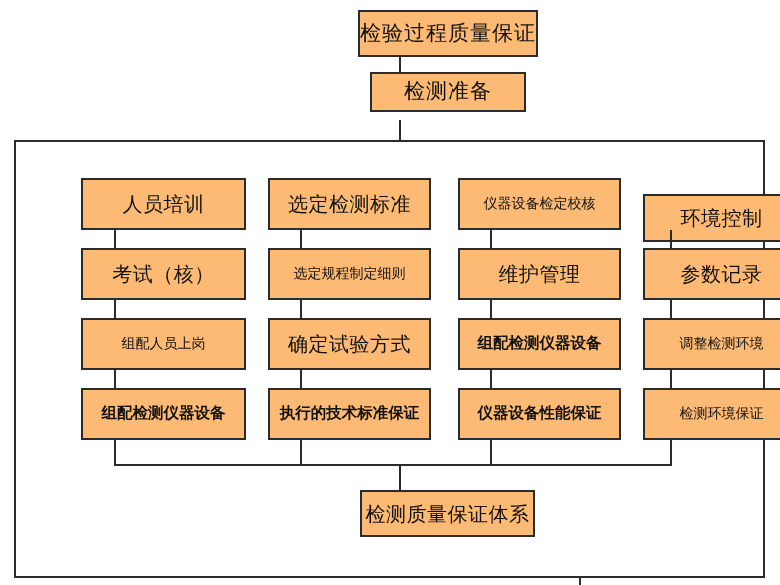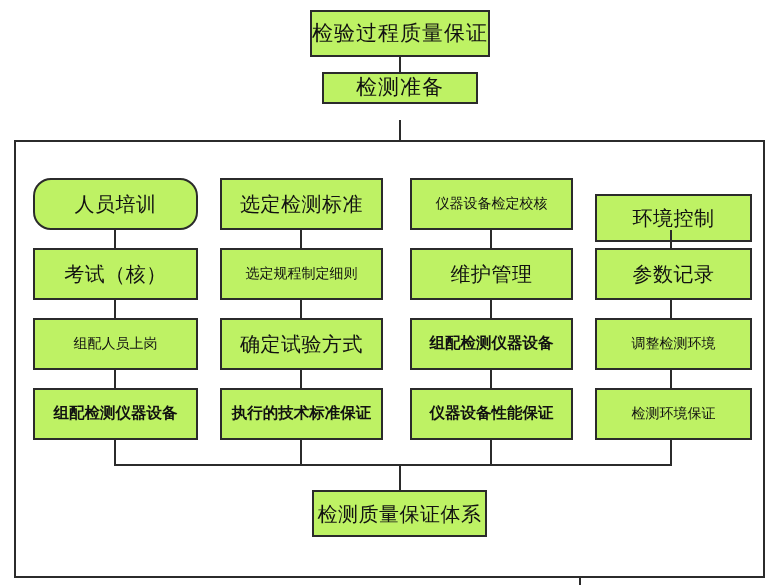--- a/index.html
+++ b/index.html
@@ -14,28 +14,29 @@
     position: relative;
     width: 780px;
     height: 585px;
     background: #ffffff;
     overflow: hidden;
   }
   .node {
     position: absolute;
     box-sizing: border-box;
     border: 2px solid #2b2b2b;
-    background: #bef264;
+    background: #fdba74;
     display: flex;
     align-items: center;
     justify-content: center;
     text-align: center;
     color: #111111;
     line-height: 1.1;
     white-space: nowrap;
+    margin-left: 48px;
   }
   .node-lg {
     font-size: 21px;
     letter-spacing: 1px;
   }
   .node-md {
     font-size: 20px;
     letter-spacing: 0.5px;
   }
   .node-sm {
@@ -67,27 +68,27 @@
 </style>
 </head>
 <body>
 
 <div id="canvas">
 
   <div class="node node-lg" style="left:310px; top:10px; width:180px; height:47px;">检验过程质量保证</div>
 
   <div class="vline" style="left:399px; top:57px; height:15px;"></div>
 
-  <div class="node node-lg" style="left:322px; top:72px; width:156px; height:32px;">检测准备</div>
+  <div class="node node-lg" style="left:322px; top:72px; width:156px; height:40px;">检测准备</div>
 
   <div class="vline" style="left:399px; top:120px; height:22px;"></div>
 
   <div class="container-box" style="left:14px; top:140px; width:751px; height:438px;"></div>
 
-  <div class="node node-md" style="left:33px; top:178px; width:165px; height:52px;border-radius:18px;">人员培训</div>
+  <div class="node node-md" style="left:33px; top:178px; width:165px; height:52px;">人员培训</div>
   <div class="vline" style="left:114px; top:230px; height:18px;"></div>
 
   <div class="node node-md" style="left:33px; top:248px; width:165px; height:52px;">考试（核）</div>
   <div class="vline" style="left:114px; top:300px; height:18px;"></div>
 
   <div class="node node-sm" style="left:33px; top:318px; width:165px; height:52px;">组配人员上岗</div>
   <div class="vline" style="left:114px; top:370px; height:18px;"></div>
 
   <div class="node node-xs" style="left:33px; top:388px; width:165px; height:52px;">组配检测仪器设备</div>
   <div class="vline" style="left:114px; top:440px; height:26px;"></div>

